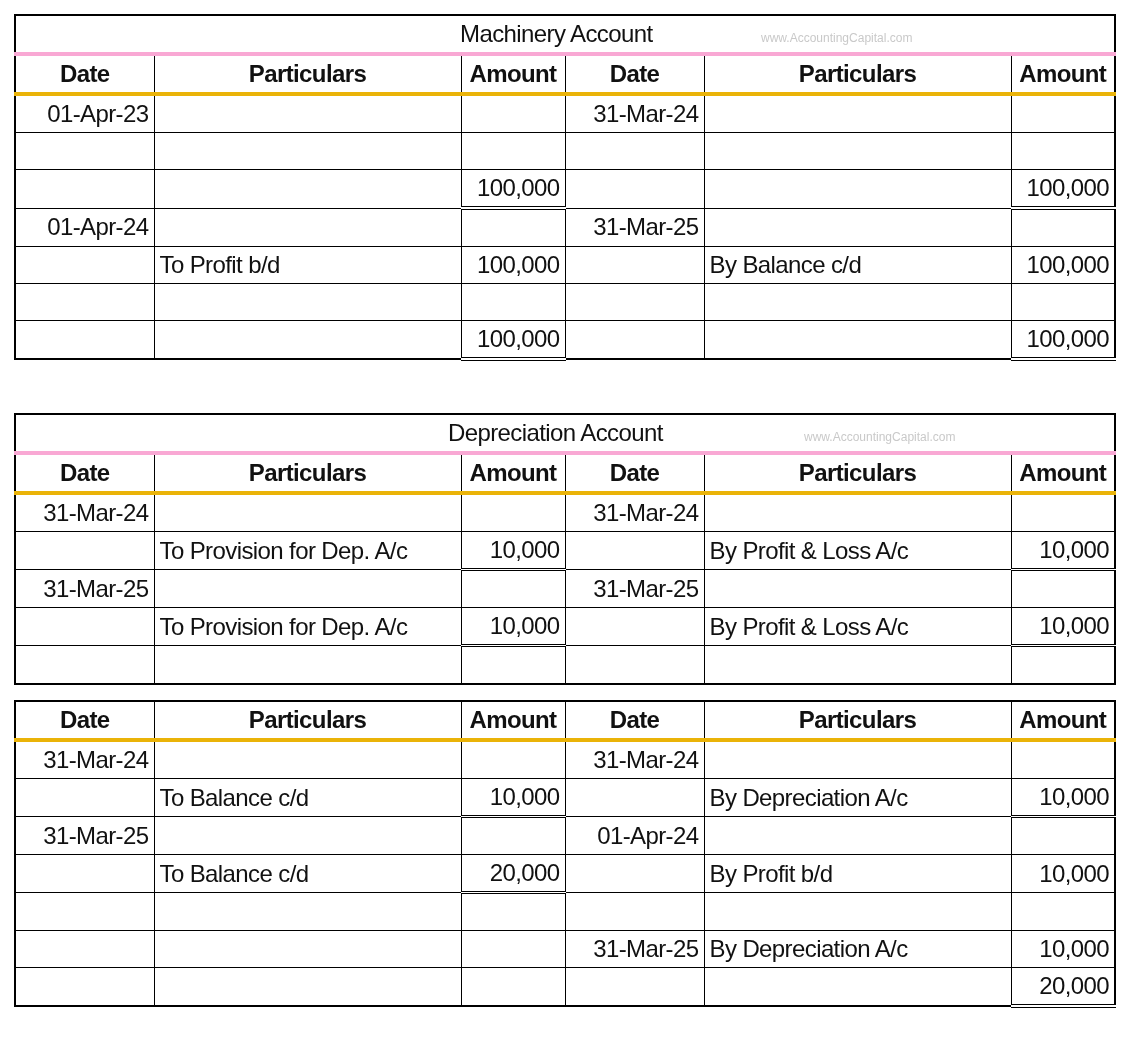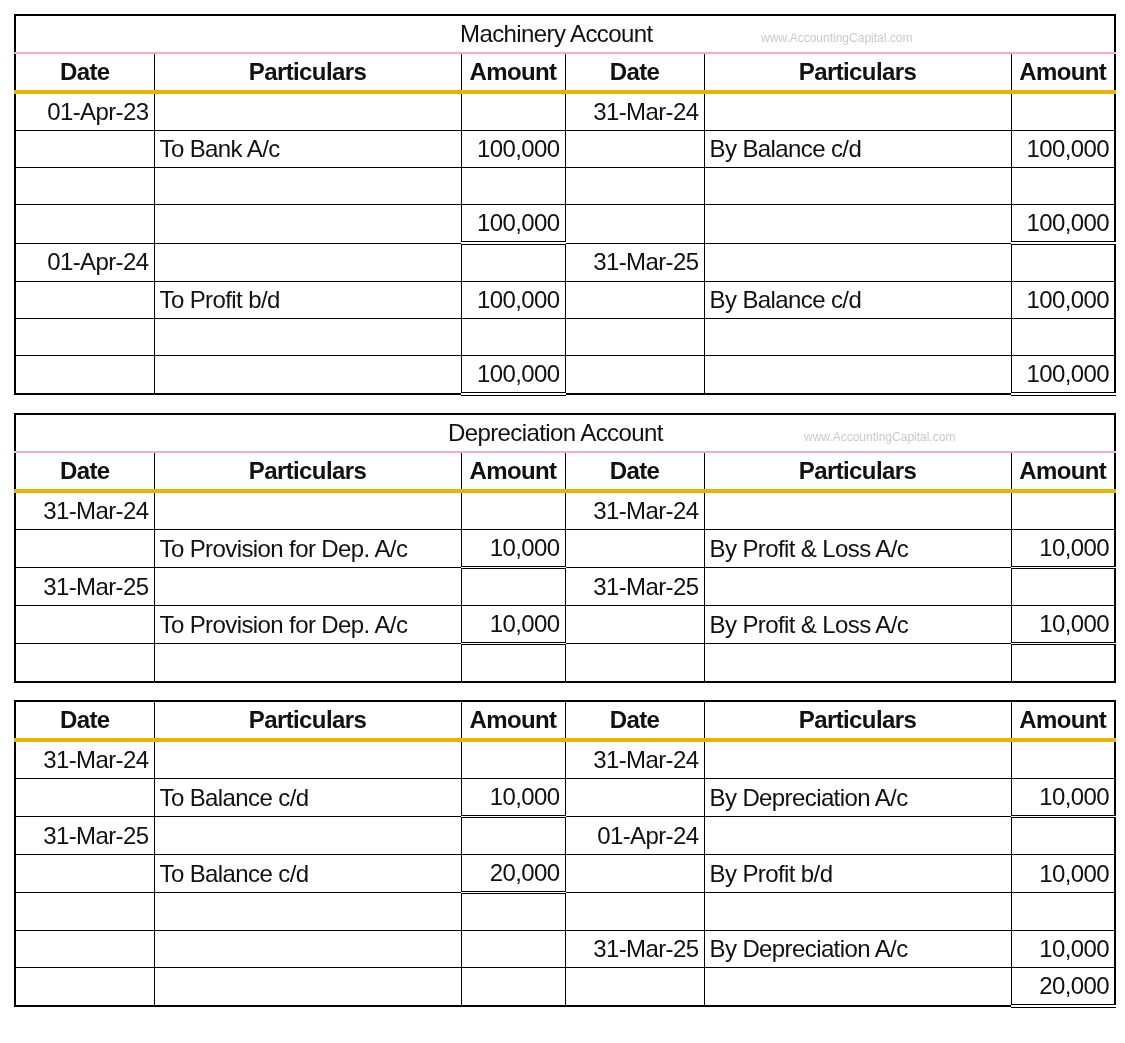--- a/index.html
+++ b/index.html
@@ -10,21 +10,21 @@
   .ledger col.c-date1 { width: 139px; }
   .ledger col.c-part1 { width: 307px; }
   .ledger col.c-amt1  { width: 104px; }
   .ledger col.c-date2 { width: 139px; }
   .ledger col.c-part2 { width: 307px; }
   .ledger col.c-amt2  { width: 104px; }
   .ledger td, .ledger th { border: 1px solid #000; padding: 0 5px; height: 36px;
             font-size: 24px; line-height: 36px; white-space: nowrap; overflow: hidden;
             letter-spacing: -0.6px; }
   .ledger th { font-weight: bold; text-align: center; border-bottom: 4px solid #eab308; }
-  .ledger .title-row td { position: relative; text-align: center; border-bottom: 2px solid #f9a8d4;
+  .ledger .title-row td { position: relative; text-align: center; border-bottom: 4px solid #f9a8d4;
             font-size: 24px; }
   .ledger .title-text { position: absolute; top: 0; }
   .ledger .watermark { position: absolute; top: 4px; color: #c9c9c9; font-size: 12px; letter-spacing: 0; }
   .date { text-align: right; }
   .part { text-align: left; }
   .amt  { text-align: right; }
   .total { border-bottom: 4px double #000 !important; }
   .sub-ul { border-bottom: 3px double #000 !important; }
 </style>
 </head>
@@ -57,28 +57,20 @@
   <tr>
     <td class="date">01-Apr-23</td>
     <td class="part"></td>
     <td class="amt"></td>
     <td class="date">31-Mar-24</td>
     <td class="part"></td>
     <td class="amt"></td>
   </tr>
   <tr>
     <td class="date"></td>
-    <td class="part">To Bank A/c</td>
-    <td class="amt">100,000</td>
-    <td class="date"></td>
-    <td class="part">By Balance c/d</td>
-    <td class="amt">100,000</td>
-  </tr>
-  <tr>
-    <td class="date"></td>
     <td class="part"></td>
     <td class="amt"></td>
     <td class="date"></td>
     <td class="part"></td>
     <td class="amt"></td>
   </tr>
   <tr>
     <td class="date"></td>
     <td class="part"></td>
     <td class="amt total">100,000</td>

